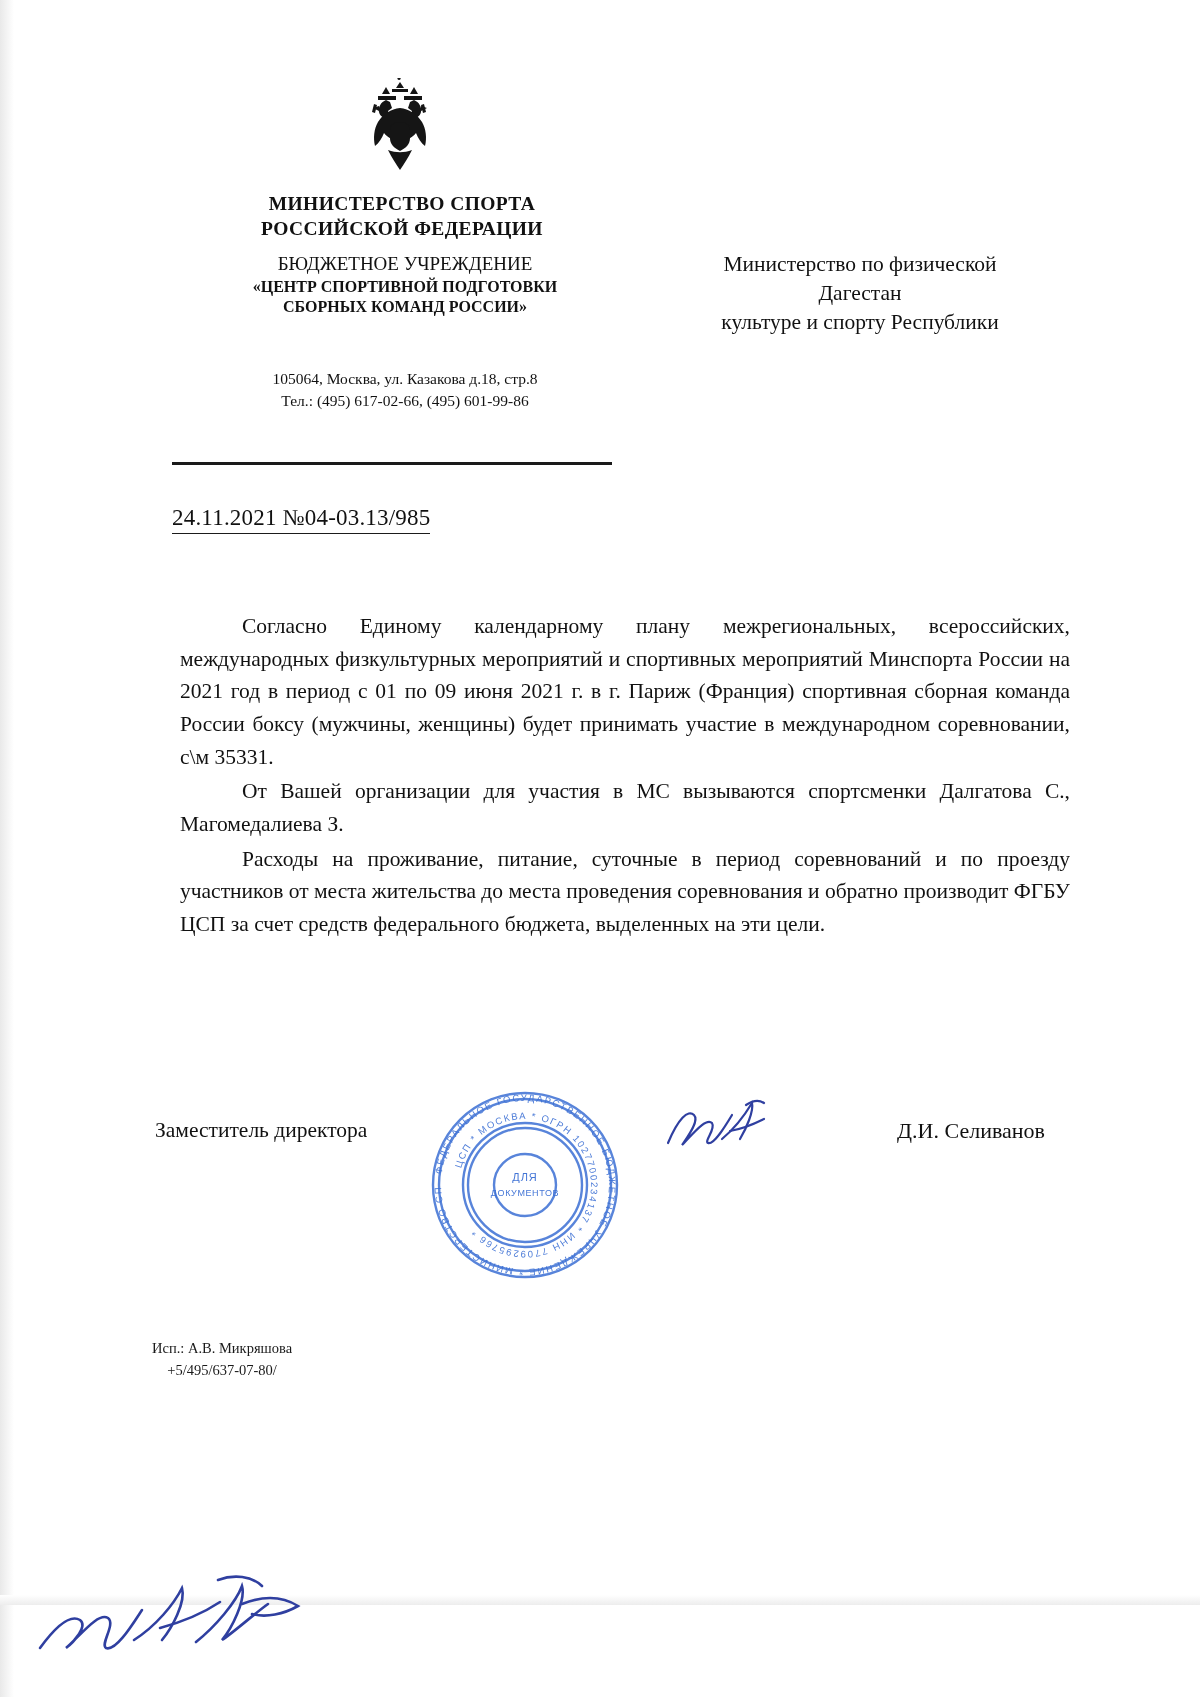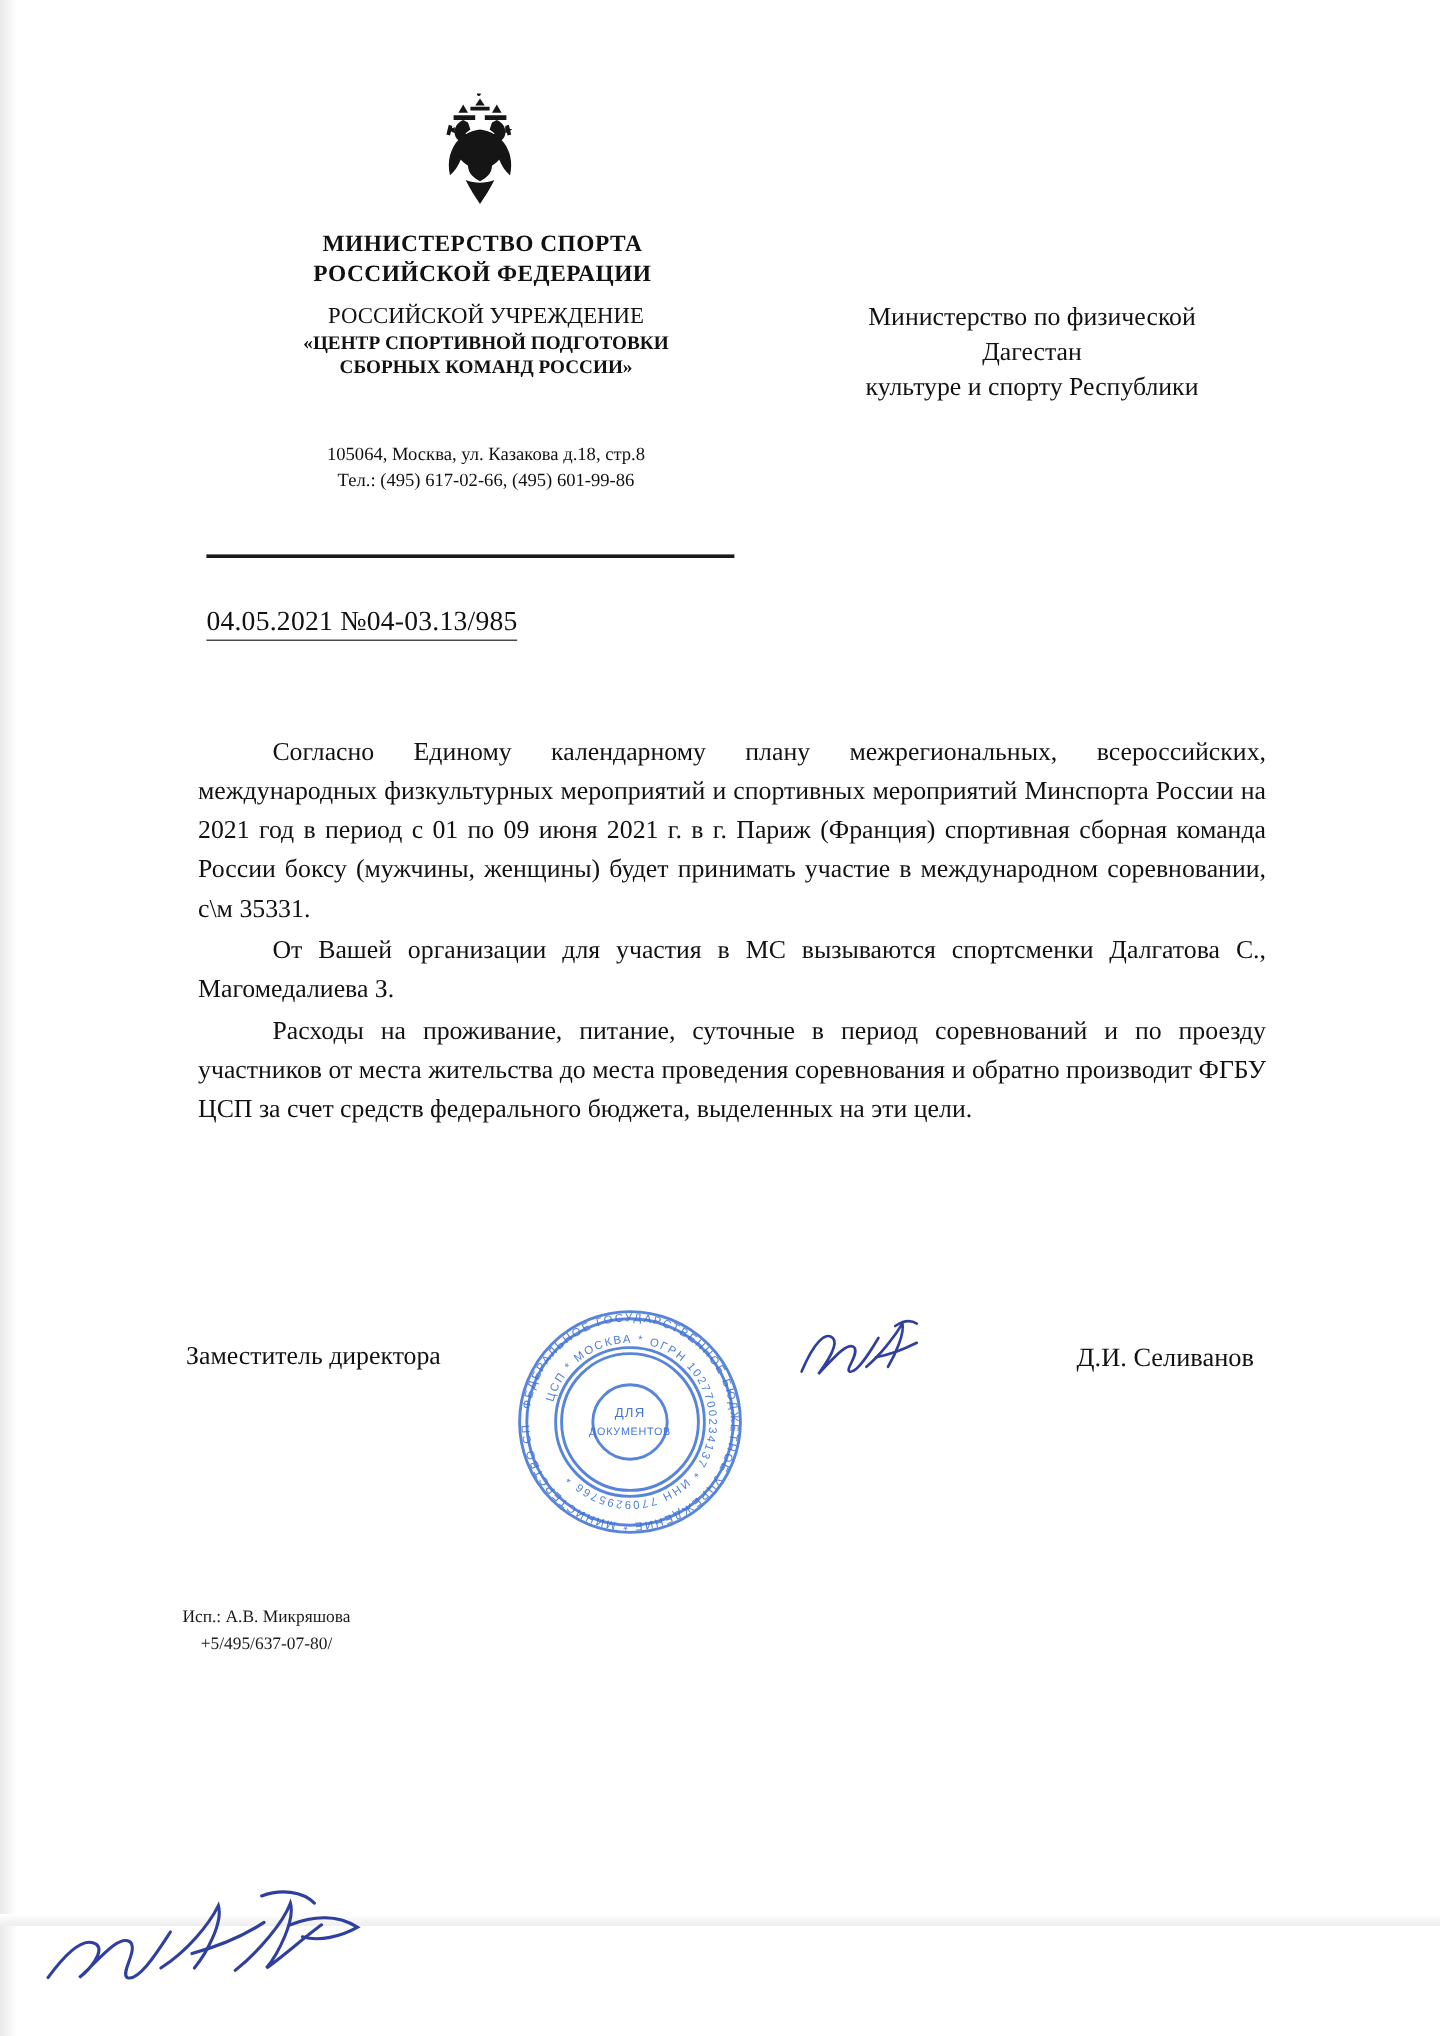--- a/index.html
+++ b/index.html
@@ -111,21 +111,21 @@
     top: 505px;
     font-size: 23px;
     border-bottom: 1.5px solid #1b1b1b;
     padding-bottom: 2px;
     letter-spacing: 0.2px;
   }
 
   
   .body-text {
     position: absolute;
-    left: 165px;
+    left: 180px;
     top: 610px;
     width: 890px;
     font-size: 21.5px;
     line-height: 1.52;
     text-align: justify;
   }
   .body-text p {
     margin: 0 0 2px 0;
     text-indent: 62px;
   }
@@ -227,39 +227,39 @@
       </g>
     </svg>
   </div>
 
   <div class="ministry-title">
     <div>МИНИСТЕРСТВО  СПОРТА</div>
     <div>РОССИЙСКОЙ ФЕДЕРАЦИИ</div>
   </div>
 
   <div class="org-block">
-    <div>РОССИЙСКОЙ УЧРЕЖДЕНИЕ</div>
+    <div>БЮДЖЕТНОЕ УЧРЕЖДЕНИЕ</div>
     <div class="bold">«ЦЕНТР СПОРТИВНОЙ ПОДГОТОВКИ</div>
     <div class="bold">СБОРНЫХ КОМАНД РОССИИ»</div>
   </div>
 
   <div class="contacts">
     <div>105064, Москва, ул. Казакова д.18, стр.8</div>
     <div>Тел.: (495) 617-02-66, (495) 601-99-86</div>
   </div>
 
   <div class="rule"></div>
 
   <div class="addressee">
     <div>Министерство по физической</div>
     <div>Дагестан</div>
     <div>культуре и спорту Республики</div>
   </div>
 
-  <div class="docnum">04.05.2021 №04-03.13/985</div>
+  <div class="docnum">24.11.2021 №04-03.13/985</div>
 
   <div class="body-text">
     <p>Согласно Единому календарному плану межрегиональных, всероссийских, международных физкультурных мероприятий и спортивных мероприятий Минспорта России на 2021 год в период с 01 по 09 июня 2021 г. в г. Париж (Франция) спортивная сборная команда России боксу (мужчины, женщины) будет принимать участие в международном соревновании, с\м 35331.</p>
     <p>От Вашей организации для участия в МС вызываются спортсменки Далгатова С., Магомедалиева З.</p>
     <p class="last">Расходы на проживание, питание, суточные в период соревнований и по проезду участников от места жительства до места проведения соревнования и обратно производит ФГБУ ЦСП за счет средств федерального бюджета, выделенных на эти цели.</p>
   </div>
 
   <div class="sign-row">
     <div class="sign-title">Заместитель директора</div>
     <div class="sign-name">Д.И. Селиванов</div>

